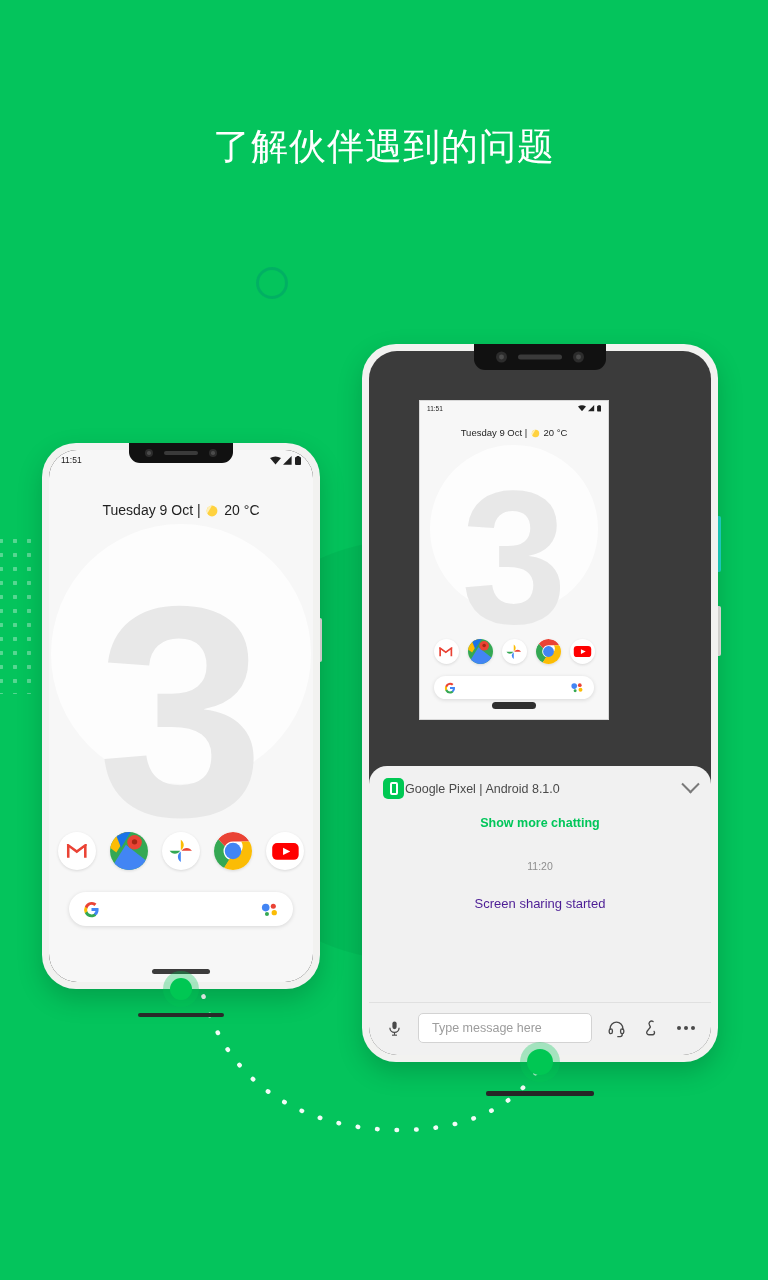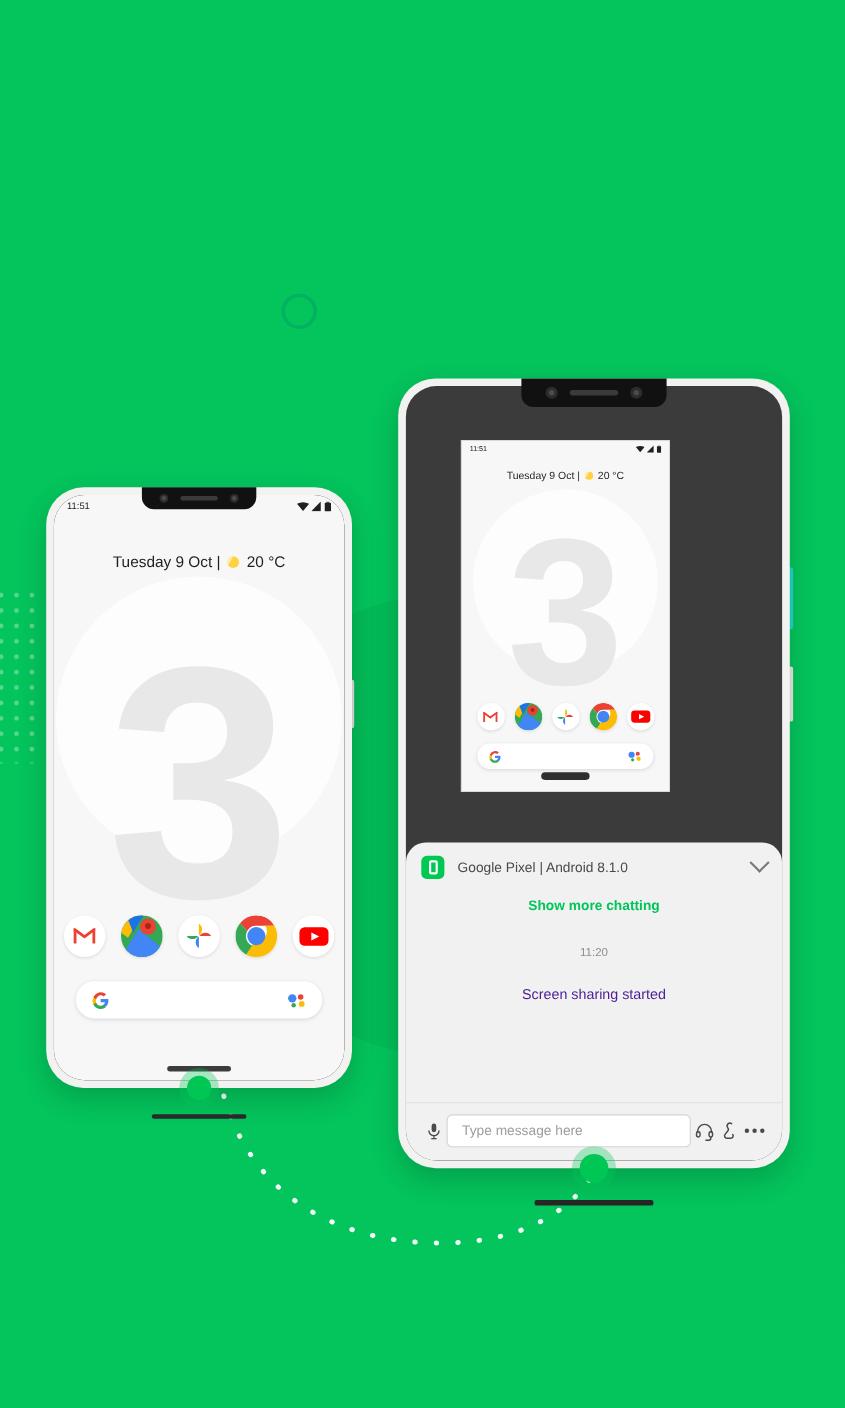--- a/index.html
+++ b/index.html
@@ -134,38 +134,38 @@
   .shared .app { width: 25px; height: 25px; }
   .shared .searchbar { left: 14px; right: 14px; top: 275px; height: 23px; padding: 0 10px; }
   .shared .navpill { bottom: 6px; width: 30px; height: 5px; }
 
   
   .chat {
     position: absolute; left: 0; right: 0; bottom: 0; height: 289px;
     background: #f1f1f1; border-top-left-radius: 18px; border-top-right-radius: 18px;
     z-index: 5; display: flex; flex-direction: column;
   }
-  .chat-head { display: flex; align-items: center; gap: 12px; padding: 12px 14px 6px; }
+  .chat-head { display: flex; align-items: center; gap: 1px; padding: 12px 14px 6px; }
   .dev-ico {
     width: 21px; height: 21px; border-radius: 5px; background: #00c853;
     display: flex; align-items: center; justify-content: center; flex: 0 0 auto;
   }
   .dev-ico i { display:block; width:8px; height:13px; border:2px solid #fff; border-radius:2px; }
   .dev-name { font-size: 12.5px; color: #4a4a4a; flex: 1; white-space: nowrap; }
   .chev { width: 13px; height: 13px; border-right: 2px solid #7a7a7a;
           border-bottom: 2px solid #7a7a7a; transform: rotate(45deg) translate(-3px,-3px); }
   .chat-body { flex: 1; display: flex; flex-direction: column; align-items: center;
                padding-top: 11px; }
   .history { color: #00c65a; font-size: 12.5px; font-weight: 600; }
   .msg-time { color: #8e8e8e; font-size: 10.5px; margin-top: 30px; }
   .bubble { margin-top: 7px; background: #e3e3e1; border-radius: 5px;
             padding: 8px 22px; font-size: 13.5px; color: #2c2c2c; }
   .sys-msg { margin-top: 24px; font-size: 13px; color: #4c1d95; }
   .chat-input {
-    display: flex; align-items: center; gap: 1px;
+    display: flex; align-items: center; gap: 13px;
     padding: 10px 14px 12px; border-top: 1px solid #e0e0e0;
   }
   .msg-field {
     flex: 1; height: 30px; border: 1px solid #d3d3d3; border-radius: 5px;
     background: #fff; display: flex; align-items: center; padding: 0 13px;
     color: #9d9d9d; font-size: 12.5px;
   }
   .ibtn { width: 22px; height: 22px; display: flex; align-items: center;
           justify-content: center; flex: 0 0 auto; color: #4a4a4a; }
   .dots3 { display: flex; gap: 3px; }
@@ -183,20 +183,21 @@
 
 <div class="dot-grid"></div>
 <div class="ring"></div>
 <div class="blob"></div>
 
 <svg class="dot-path" viewBox="0 0 768 230">
   <path d="M196 28 C 210 150, 300 200, 400 200 C 500 200, 545 150, 560 90" fill="none" stroke="#ffffff" stroke-width="4.5" stroke-linecap="round" stroke-dasharray="0.5 19" opacity=".95"></path>
 </svg>
 
 <div class="headline">
+  <div>了解伙伴遇到的问题</div>
 </div>
 
 <div class="phone" id="left-phone">
   <div class="sidebtn" style="right:-2px;top:175px;width:4px;height:44px;background:#dcdcdc;"></div>
   <div class="frame"></div>
   <div class="bezel">
     <div class="home">
       <div class="wall-arc"></div>
       <div class="wall3">3</div>
 

